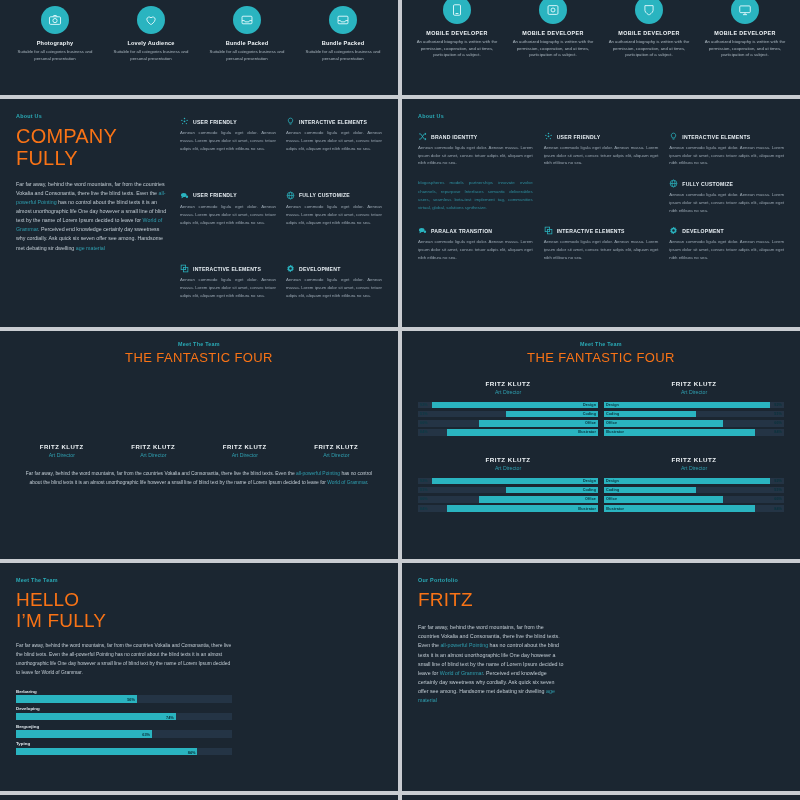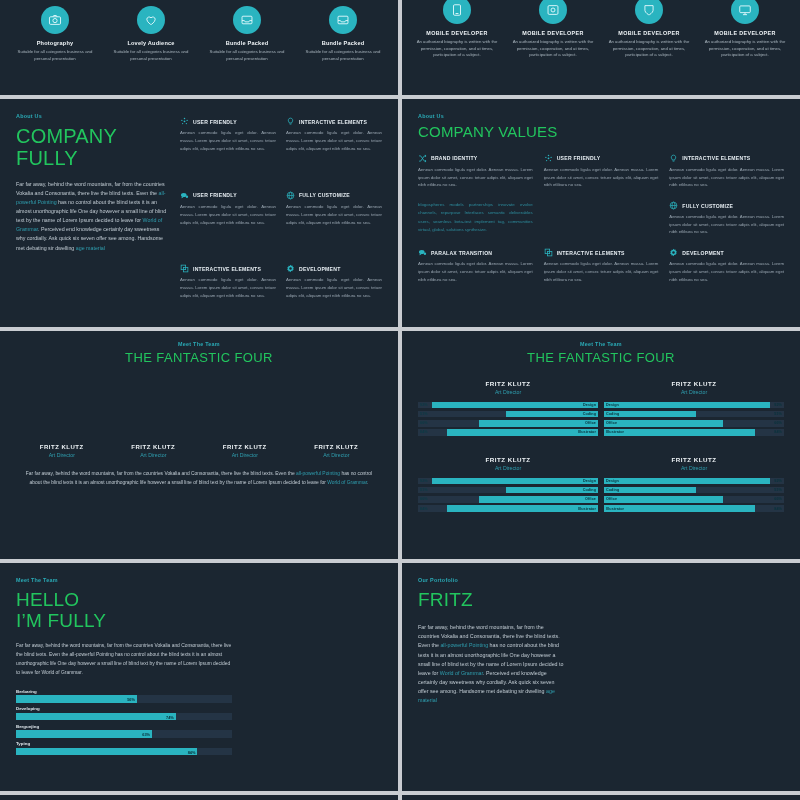--- a/index.html
+++ b/index.html
@@ -23,21 +23,21 @@
     overflow:hidden;
     padding:0;
   }
   .kicker{
     color:#2aa9b5;
     font-size:5.4px;
     letter-spacing:.25px;
     font-weight:bold;
   }
   .big-title{
-    color:#22c55e;
+    color:#f97316;
     font-weight:normal;
     letter-spacing:.2px;
     line-height:1.12;
   }
   .body-txt{
     color:#c2ccd4;
     line-height:1.72;
   }
   .tealtxt{ color:#2f9fb0; }
 
@@ -332,21 +332,20 @@
           <div class="feat-body">Aenean commodo ligula eget dolor. Aenean massa. Lorem ipsum dolor sit amet, consec tetuer adipis elit, aliquam eget nibh etlibura no sea.</div>
         </div>
 
       </div>
     </div>
   </div>
 
   <div class="slide">
     <div class="cv2">
       <div class="kicker">About Us</div>
-      <div class="big-title">COMPANY VALUES</div>
       <div class="cv2-grid">
 
         <div>
           <div class="feat-head">
             <span class="fi">
                 <svg viewBox="0 0 24 24" fill="none" stroke="#2ab4c0" stroke-width="2.2">
                   <path d="M3 5h4l10 14h4"></path>
                   <path d="M3 19h4l10-14h4"></path>
                   <path d="M18.5 2.5L21.5 5l-3 2.5"></path>
                   <path d="M18.5 16.5L21.5 19l-3 2.5"></path>

